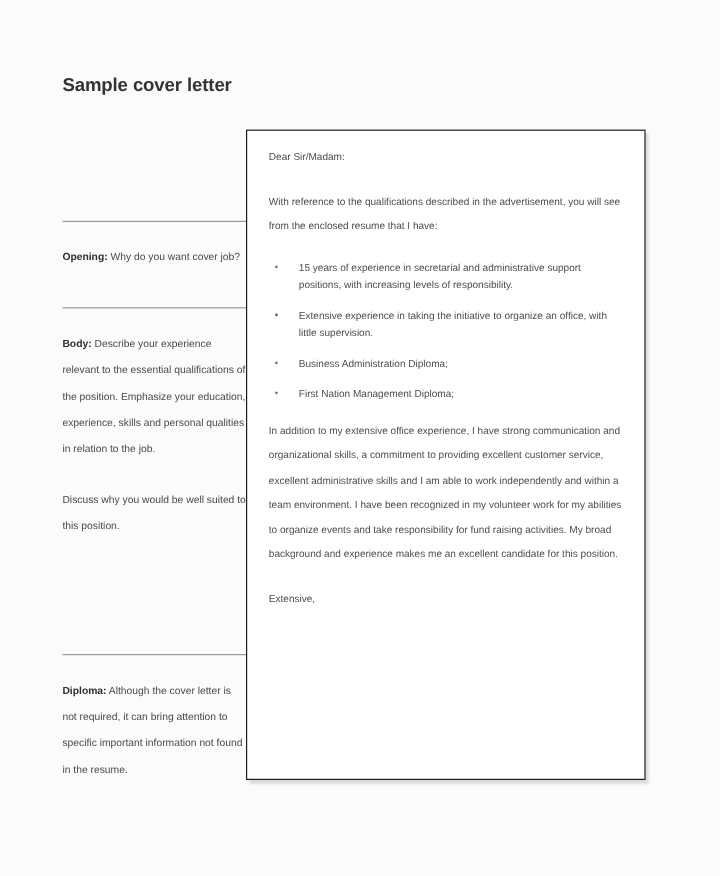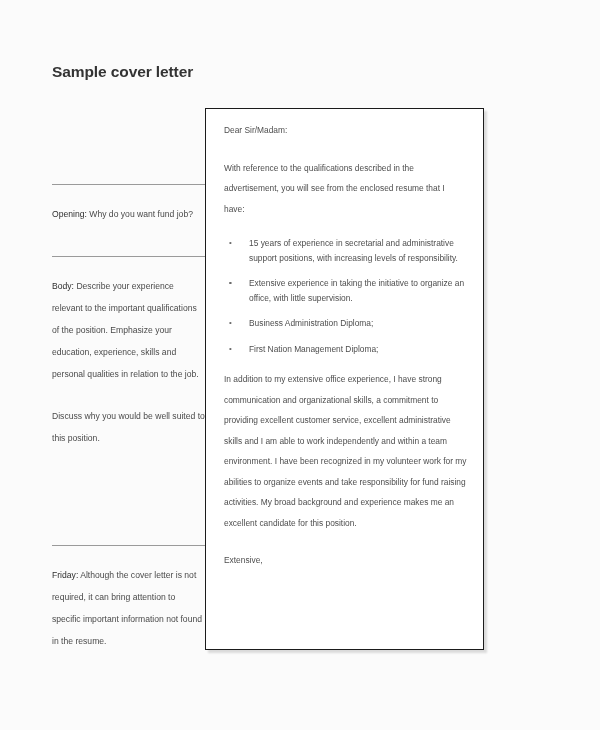--- a/index.html
+++ b/index.html
@@ -55,34 +55,34 @@
     width: 153px;
     margin: 0 0 18px 0;
   }
 
   .anno-text {
     font-size: 8.6px;
     line-height: 22px;
     color: #4a4a4a;
   }
   .anno-text .lbl {
-    font-weight: normal;
+    font-weight: bold;
     color: #2e2e2e;
   }
   .anno-text p {
     margin: 0 0 20px 0;
   }
   .anno-text p:last-child { margin-bottom: 0; }
 
   
   .letter-box {
     position: absolute;
     left: 205px;
     top: 108px;
-    width: 279px;
+    width: 333px;
     height: 542px;
     background: #ffffff;
     border: 1.6px solid #1b1b1b;
     box-sizing: border-box;
     box-shadow: 3px 3px 2px rgba(0,0,0,0.13);
   }
 
   .letter-inner {
     position: absolute;
     left: 18px;
@@ -137,36 +137,36 @@
 
 <div class="page">
 
   <div class="doc-title">Sample cover letter</div>
 
   <div class="annotations">
 
     <div class="anno anno-opening">
       <div class="anno-rule"></div>
       <div class="anno-text">
-        <p><span class="lbl">Opening:</span> <span>Why do you want fund job?</span></p>
+        <p><span class="lbl">Opening:</span> <span>Why do you want cover job?</span></p>
       </div>
     </div>
 
     <div class="anno anno-body">
       <div class="anno-rule"></div>
       <div class="anno-text">
-        <p><span class="lbl">Body:</span> <span>Describe your experience relevant to the important qualifications of the position. Emphasize your education, experience, skills and personal qualities in relation to the job.</span></p>
+        <p><span class="lbl">Body:</span> <span>Describe your experience relevant to the essential qualifications of the position. Emphasize your education, experience, skills and personal qualities in relation to the job.</span></p>
         <p>Discuss why you would be well suited to this position.</p>
       </div>
     </div>
 
     <div class="anno anno-closing">
       <div class="anno-rule"></div>
       <div class="anno-text">
-        <p><span class="lbl">Friday:</span> <span>Although the cover letter is not required, it can bring attention to specific important information not found in the resume.</span></p>
+        <p><span class="lbl">Diploma:</span> <span>Although the cover letter is not required, it can bring attention to specific important information not found in the resume.</span></p>
       </div>
     </div>
 
   </div>
 
   <div class="letter-box">
     <div class="letter-inner letter-text">
 
       <p class="salutation">Dear Sir/Madam:</p>
 

